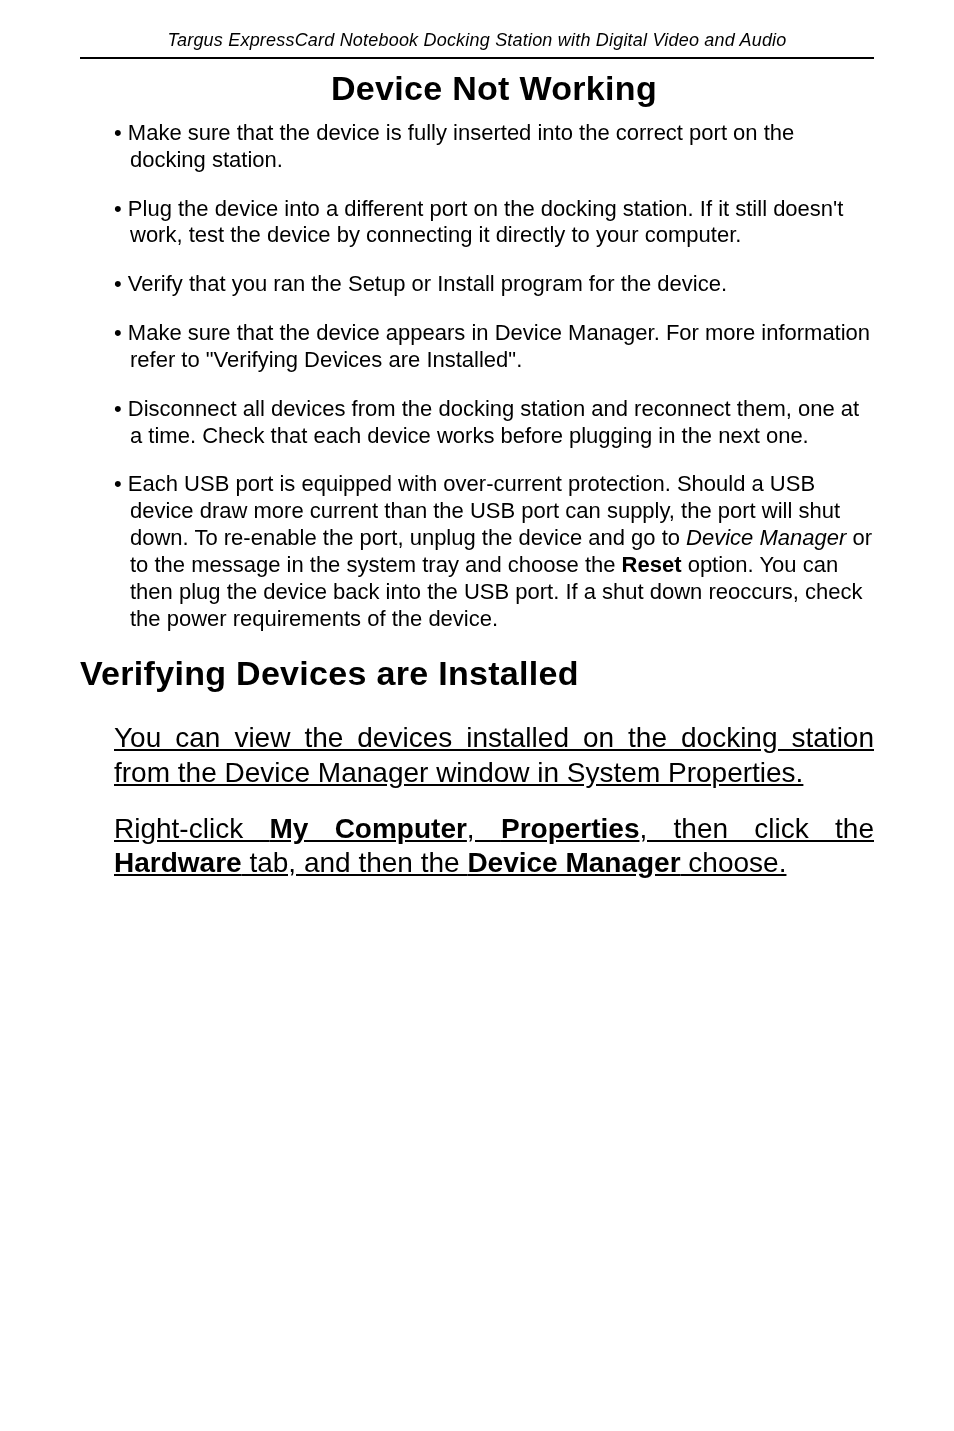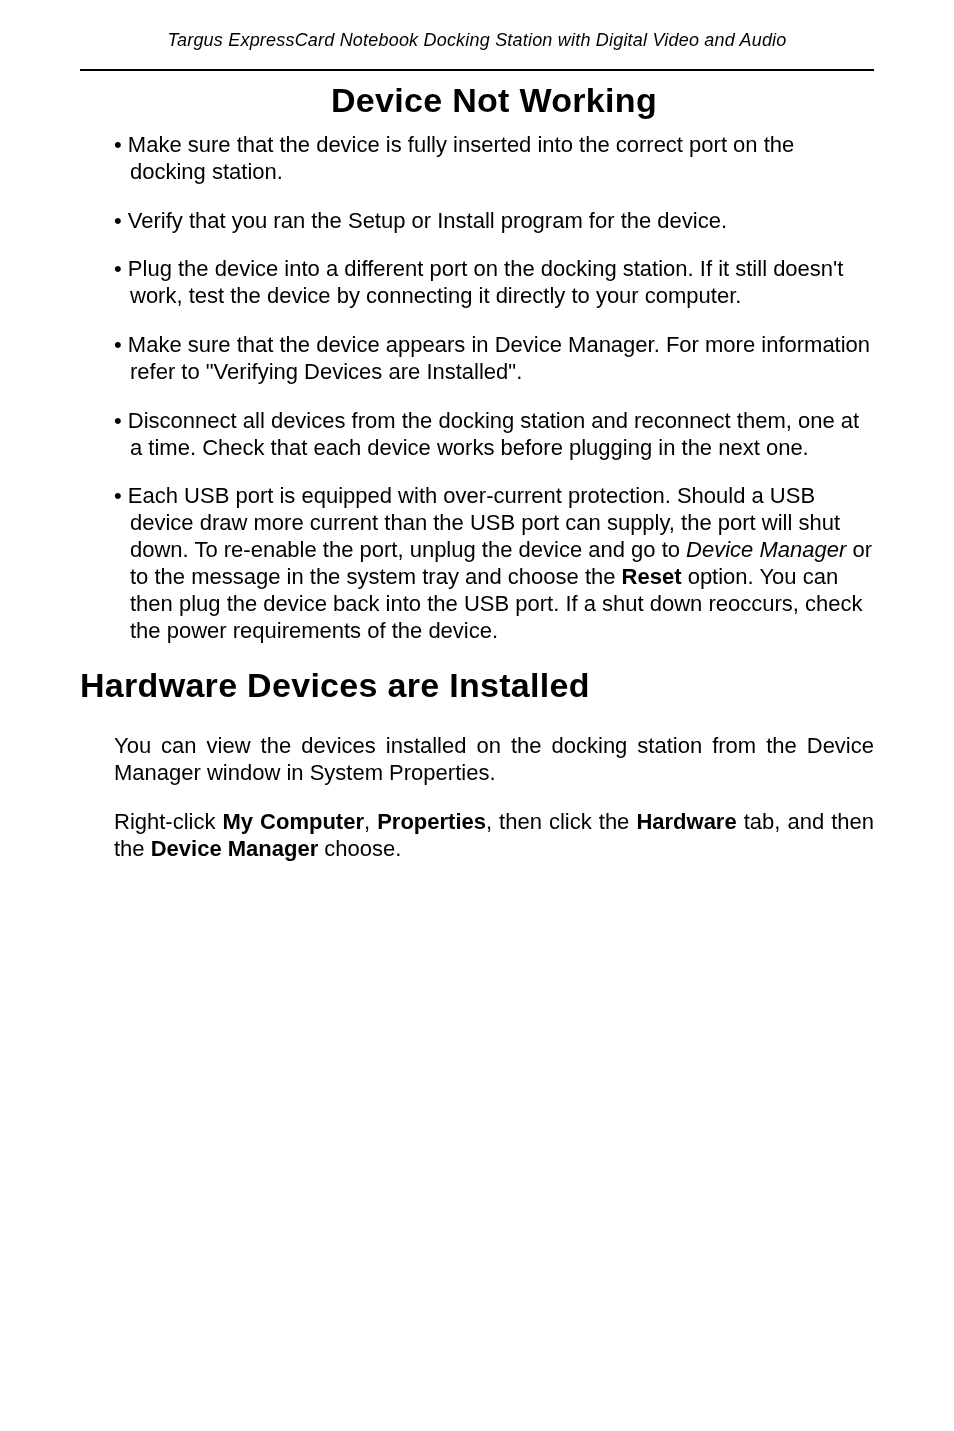--- a/index.html
+++ b/index.html
@@ -21,21 +21,21 @@
   }
   .running-header {
     text-align: center;
     font-style: italic;
     font-family: "Helvetica Neue", Helvetica, Arial, sans-serif;
     font-weight: 300;
     font-stretch: condensed;
     font-size: 18px;
     letter-spacing: 0.2px;
     border-bottom: 2px solid #000;
-    padding-bottom: 18px;
+    padding-bottom: 6px;
     margin-bottom: 10px;
   }
   h1.main {
     font-family: "Arial Black", "Helvetica Neue", sans-serif;
     font-weight: 900;
     font-size: 42px;
     margin: 6px 0 14px 0;
     letter-spacing: 0.5px;
   }
   h2.sub {
@@ -64,24 +64,25 @@
     margin-bottom: 22px;
     position: relative;
     padding-left: 16px;
     text-indent: -16px;
   }
   ul.bullets li::before {
     content: "• ";
     font-size: 22px;
   }
   .body-para {
-    font-size: 22px;
+    font-size: 28px;
     line-height: 1.22;
     margin: 0 0 22px 34px;
     text-align: justify;
+    text-decoration: underline;
   }
   .bold { font-weight: bold; }
   .italic { font-style: italic; }
   .page-number {
     position: absolute;
     bottom: 28px;
     left: 0;
     width: 100%;
     text-align: center;
     font-size: 22px;
@@ -92,27 +93,27 @@
 
 <div class="page">
 
   <div class="running-header">Targus ExpressCard Notebook Docking Station with Digital Video and Audio</div>
 
 
   <h2 class="sub">Device Not Working</h2>
 
   <ul class="bullets">
     <li>Make sure that the device is fully inserted into the correct port on the docking station.</li>
+    <li>Plug the device into a different port on the docking station. If it still doesn't work, test the device by connecting it directly to your computer.</li>
     <li>Verify that you ran the Setup or Install program for the device.</li>
-    <li>Plug the device into a different port on the docking station. If it still doesn't work, test the device by connecting it directly to your computer.</li>
     <li>Make sure that the device appears in Device Manager. For more information refer to "Verifying Devices are Installed".</li>
     <li>Disconnect all devices from the docking station and reconnect them, one at a time. Check that each device works before plugging in the next one.</li>
     <li><span>Each USB port is equipped with over-current protection. Should a USB device draw more current than the USB port can supply, the port will shut down. To re-enable the port, unplug the device and go to </span><span class="italic">Device Manager</span><span> or to the message in the system tray and choose the </span><span class="bold">Reset</span><span> option. You can then plug the device back into the USB port. If a shut down reoccurs, check the power requirements of the device.</span></li>
   </ul>
 
-  <h2 class="sub2">Hardware Devices are Installed</h2>
+  <h2 class="sub2">Verifying Devices are Installed</h2>
 
   <p class="body-para">You can view the devices installed on the docking station from the Device Manager window in System Properties.</p>
 
   <p class="body-para"><span>Right-click </span><span class="bold">My Computer</span><span>, </span><span class="bold">Properties</span><span>, then click the </span><span class="bold">Hardware</span><span> tab, and then the </span><span class="bold">Device Manager</span><span> choose.</span></p>
 
 
 </div>
 
 </body></html>

